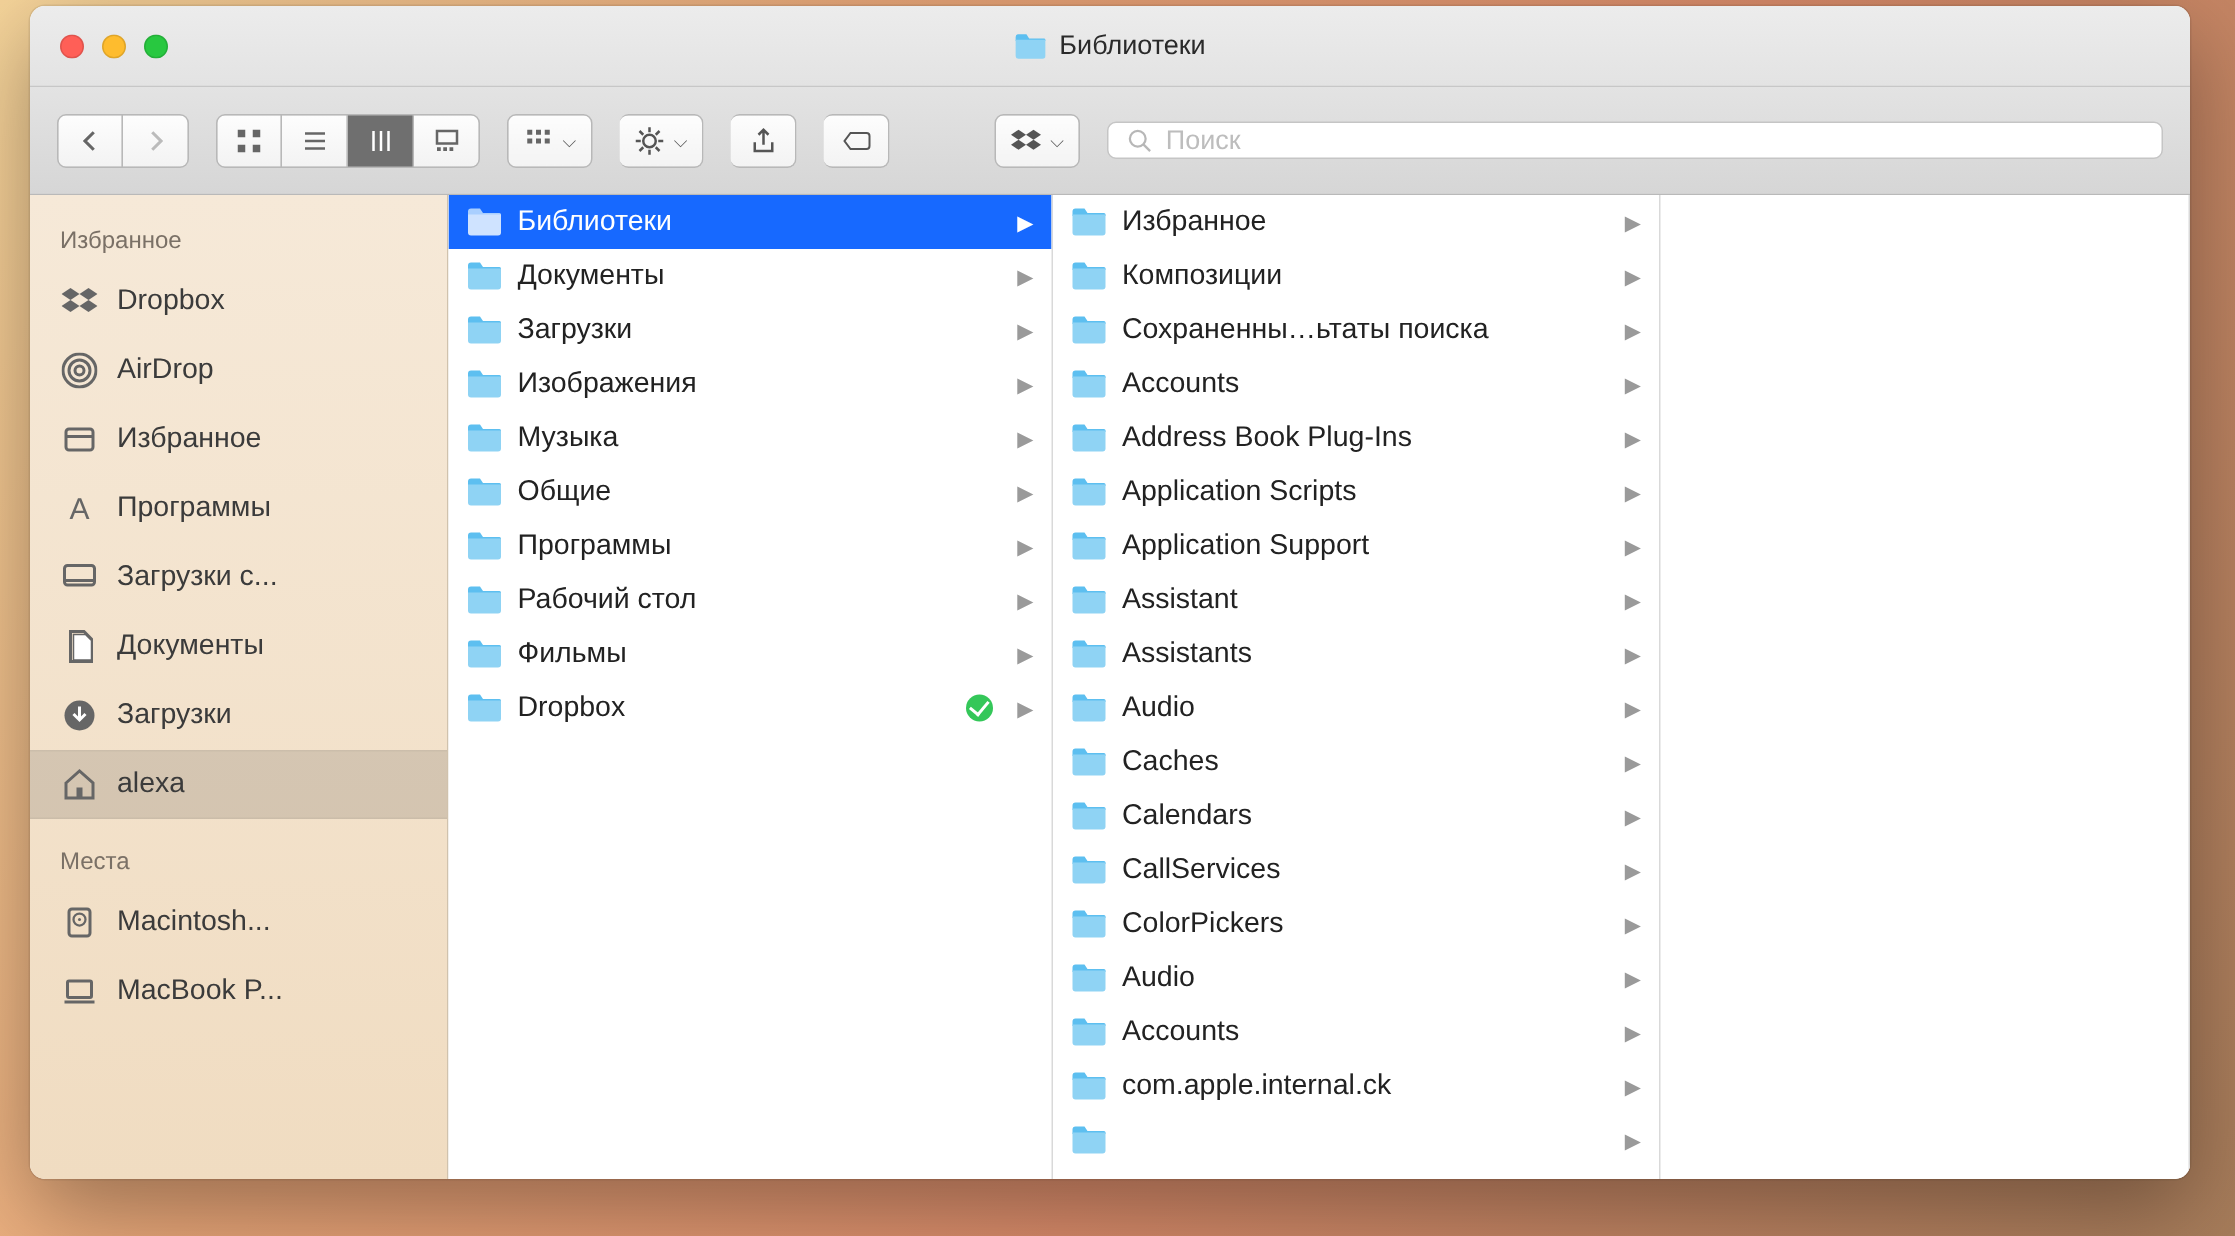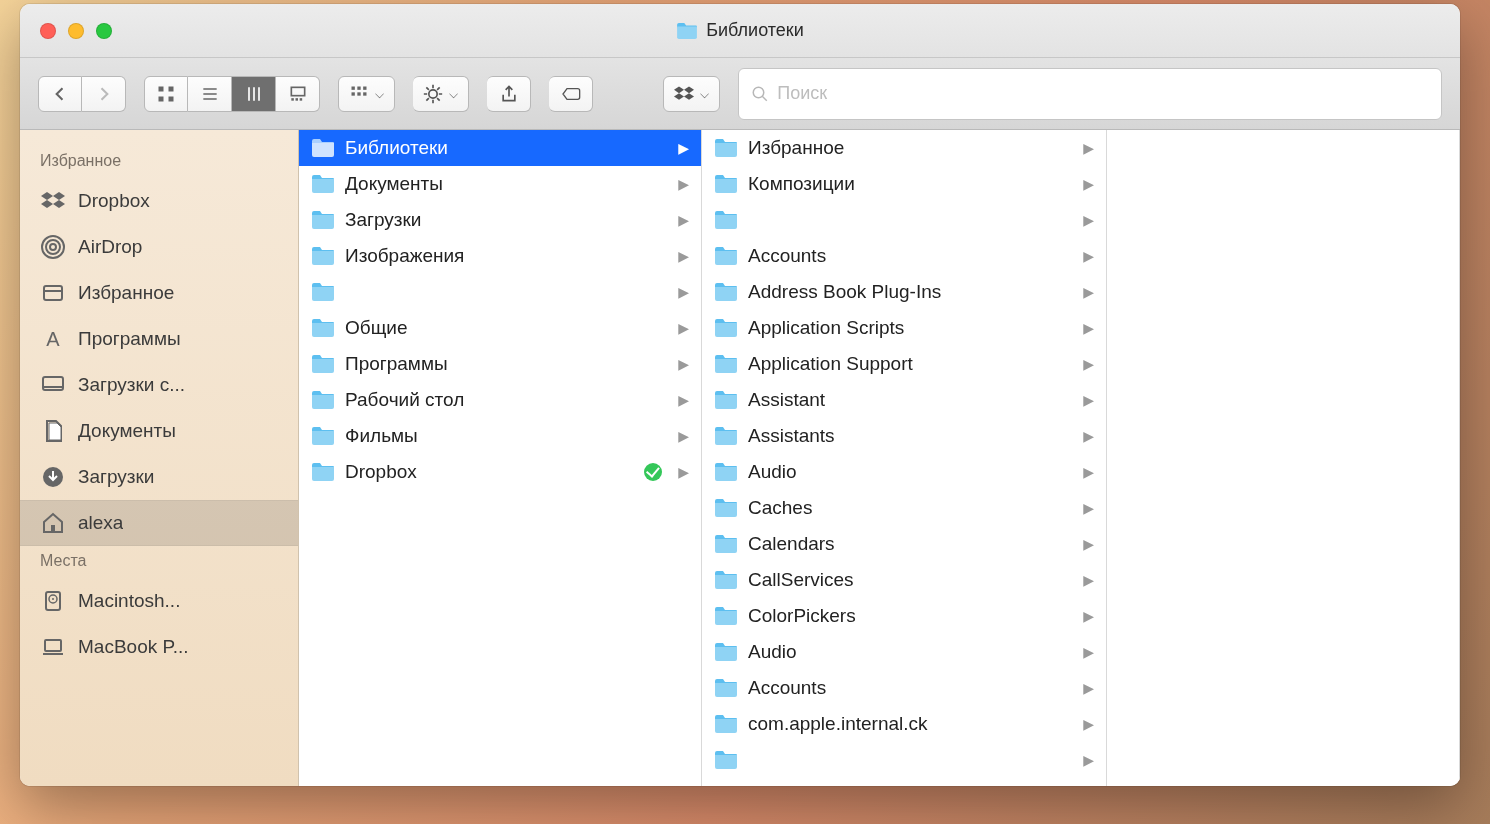--- a/index.html
+++ b/index.html
@@ -50,21 +50,21 @@
     color:#555; cursor:default;
   }
   .btn:first-child{ border-top-left-radius:6px; border-bottom-left-radius:6px;}
   .btn:last-child{ border-top-right-radius:6px; border-bottom-right-radius:6px;}
   .btn + .btn { border-left:none; }
   .btn.active{ background:#6f6f6f; color:#fff; }
   .btn.single{ border-radius:6px; }
   .btn svg{ width:20px; height:20px; }
   .btn .caret{ margin-left:6px; font-size:12px; color:#555;}
   .search{
-    flex:1; height:52px; border:1px solid #c5c5c5; border-radius:6px;
+    flex:1; height:25px; border:1px solid #c5c5c5; border-radius:6px;
     background:#fff; display:flex; align-items:center; padding:0 12px; color:#8a8a8a;
   }
   .search svg{ width:18px; height:18px; margin-right:8px; opacity:.6;}
   .search input{ border:none; outline:none; flex:1; font-size:18px; background:transparent; color:#333;}
   .search input::placeholder{ color:#bdbdbd; }
 
   .body{ flex:1; display:flex; overflow:hidden; }
 
   .sidebar{
     width: 279px;
@@ -328,21 +328,21 @@
           <div class="side-item selected">
             <span class="ico">
               <svg viewBox="0 0 24 24" width="24" height="24">
                 <path d="M3 11 12 3l9 8v10H3z" fill="none" stroke="#666" stroke-width="2"></path>
                 <rect x="10" y="14" width="4" height="7" fill="#666"></rect>
               </svg>
             </span>
             <span class="lbl">alexa</span>
           </div>
         </div>
-      <div class="side-header" style="">Места</div>
+      <div class="side-header" style="margin-top:14px">Места</div>
       <div id="sb-loc">
           <div class="side-item">
             <span class="ico">
               <svg viewBox="0 0 24 24" width="24" height="24">
                 <rect x="5" y="3" width="14" height="18" rx="2" fill="none" stroke="#666" stroke-width="2"></rect>
                 <circle cx="12" cy="10" r="4" fill="none" stroke="#666" stroke-width="1.5"></circle>
                 <circle cx="12" cy="10" r="1" fill="#666"></circle>
               </svg>
             </span>
             <span class="lbl">Macintosh...</span>
@@ -391,20 +391,21 @@
               <path class="body" d="M1 5 H23 V17 Q23 19 21 19 H3 Q1 19 1 17 Z"></path>
             </svg>
             <span class="lbl">Изображения</span>
             <span class="arrow">▶</span>
           </div>
           <div class="row">
             <svg class="folder-ico" viewBox="0 0 24 20">
               <path class="tab" d="M1 3 Q1 1 3 1 H9 L11 4 H22 Q23 4 23 5 V6 H1 Z"></path>
               <path class="body" d="M1 5 H23 V17 Q23 19 21 19 H3 Q1 19 1 17 Z"></path>
             </svg>
+            <span class="lbl">Музыка</span>
             <span class="arrow">▶</span>
           </div>
           <div class="row">
             <svg class="folder-ico" viewBox="0 0 24 20">
               <path class="tab" d="M1 3 Q1 1 3 1 H9 L11 4 H22 Q23 4 23 5 V6 H1 Z"></path>
               <path class="body" d="M1 5 H23 V17 Q23 19 21 19 H3 Q1 19 1 17 Z"></path>
             </svg>
             <span class="lbl">Общие</span>
             <span class="arrow">▶</span>
           </div>
@@ -457,20 +458,21 @@
               <path class="body" d="M1 5 H23 V17 Q23 19 21 19 H3 Q1 19 1 17 Z"></path>
             </svg>
             <span class="lbl">Композиции</span>
             <span class="arrow">▶</span>
           </div>
           <div class="row">
             <svg class="folder-ico" viewBox="0 0 24 20">
               <path class="tab" d="M1 3 Q1 1 3 1 H9 L11 4 H22 Q23 4 23 5 V6 H1 Z"></path>
               <path class="body" d="M1 5 H23 V17 Q23 19 21 19 H3 Q1 19 1 17 Z"></path>
             </svg>
+            <span class="lbl">Сохраненны…ьтаты поиска</span>
             <span class="arrow">▶</span>
           </div>
           <div class="row">
             <svg class="folder-ico" viewBox="0 0 24 20">
               <path class="tab" d="M1 3 Q1 1 3 1 H9 L11 4 H22 Q23 4 23 5 V6 H1 Z"></path>
               <path class="body" d="M1 5 H23 V17 Q23 19 21 19 H3 Q1 19 1 17 Z"></path>
             </svg>
             <span class="lbl">Accounts</span>
             <span class="arrow">▶</span>
           </div>

